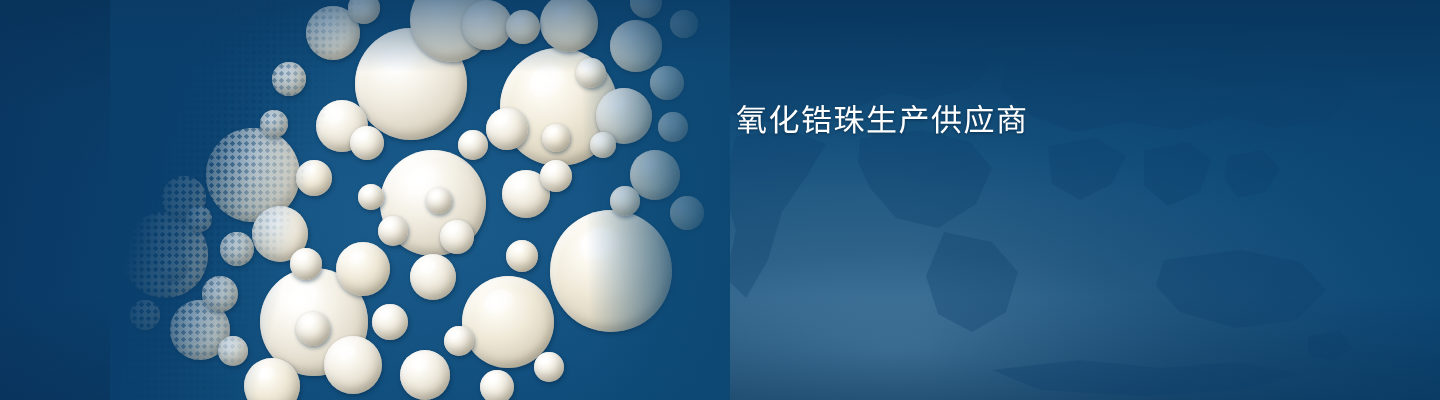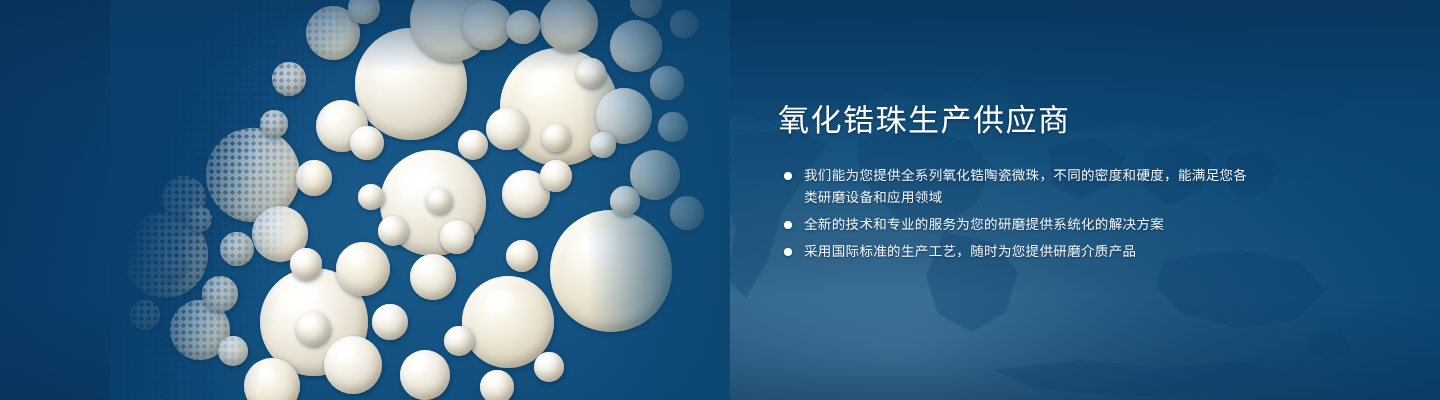--- a/index.html
+++ b/index.html
@@ -102,21 +102,21 @@
     background:linear-gradient(268deg, #0d4873 0%, rgba(13,72,115,0.70) 10%, rgba(13,72,115,0) 24%);
   }
   .photo-fade-top{
     position:absolute; inset:0;
     background:linear-gradient(180deg, rgba(10,58,99,0.60) 0%, rgba(10,58,99,0) 18%);
   }
 
   
   .content{
     position:absolute;
-    left:778px; top:104px;
+    left:736px; top:104px;
     width:470px;
   }
   .headline{
     margin:0 0 26px 0;
     color:#ffffff;
     font-size:31px;
     font-weight:400;
     letter-spacing:1.5px;
     line-height:1.12;
     text-shadow:0 1px 3px rgba(2,26,48,0.55);
@@ -241,29 +241,15 @@
       <div class="bead" style="left:424px;top:352px;width:30px;height:30px;"></div>
     </div>
     <div class="halftone"></div>
     <div class="photo-fade-left"></div>
     <div class="photo-fade-right"></div>
     <div class="photo-fade-top"></div>
   </div>
 
   <div class="content">
     <h1 class="headline">氧化锆珠生产供应商</h1>
-    <ul class="feature-list">
-      <li class="feature-item">
-        <span class="bullet-dot"></span>
-        <span class="feature-text">我们能为您提供全系列氧化锆陶瓷微珠，不同的密度和硬度，能满足您各类研磨设备和应用领域</span>
-      </li>
-      <li class="feature-item">
-        <span class="bullet-dot"></span>
-        <span class="feature-text">全新的技术和专业的服务为您的研磨提供系统化的解决方案</span>
-      </li>
-      <li class="feature-item">
-        <span class="bullet-dot"></span>
-        <span class="feature-text">采用国际标准的生产工艺，随时为您提供研磨介质产品</span>
-      </li>
-    </ul>
   </div>
 
 </div>
 
 </body></html>

